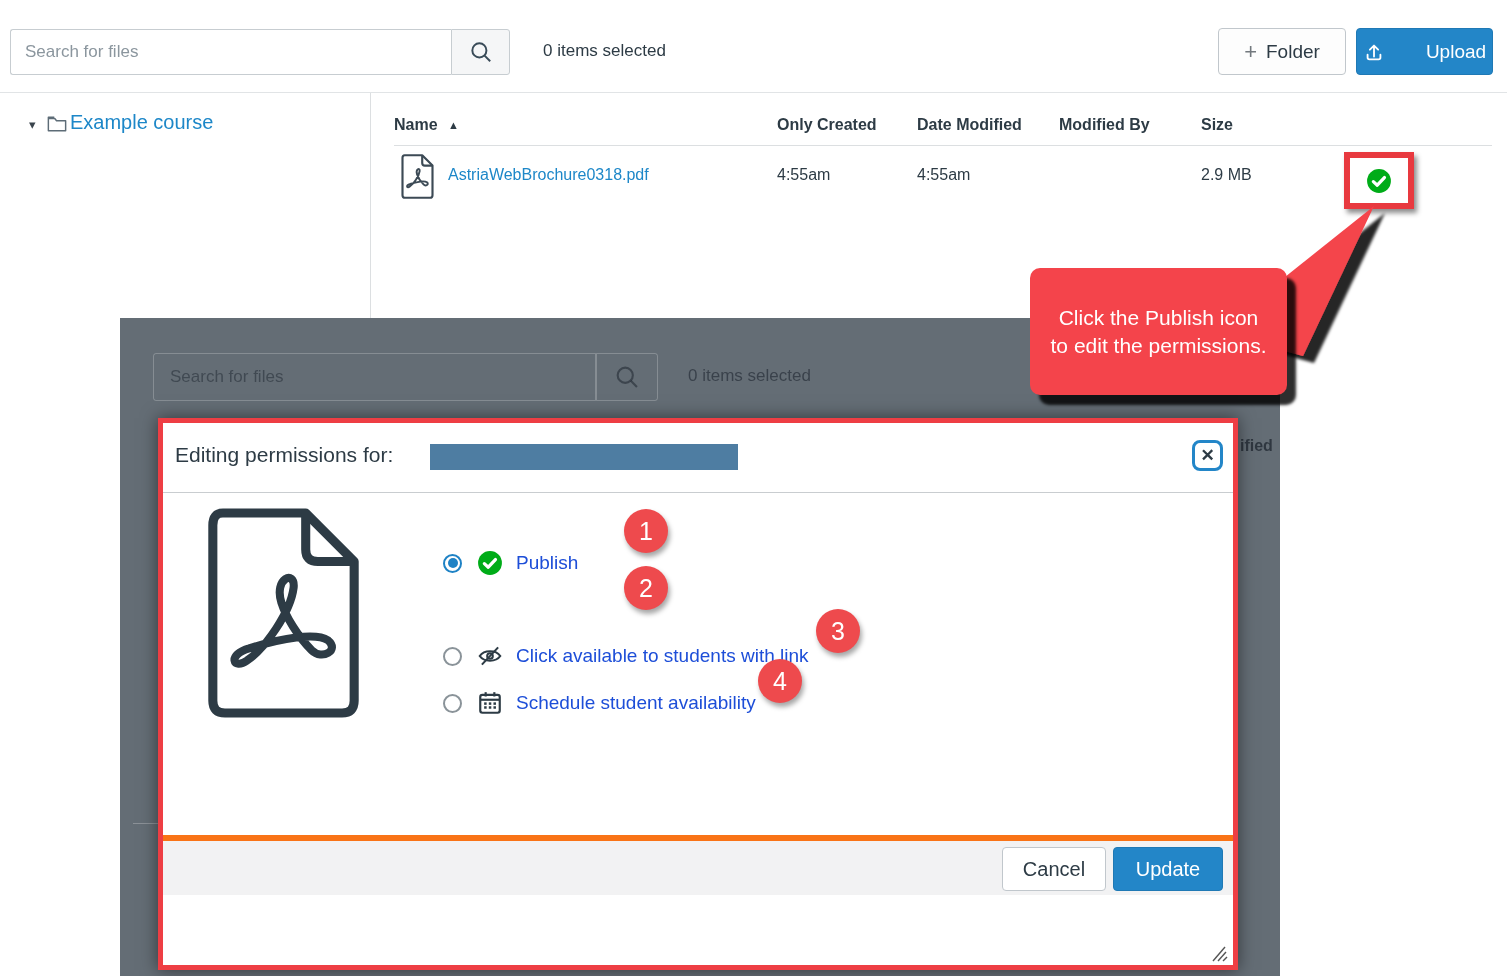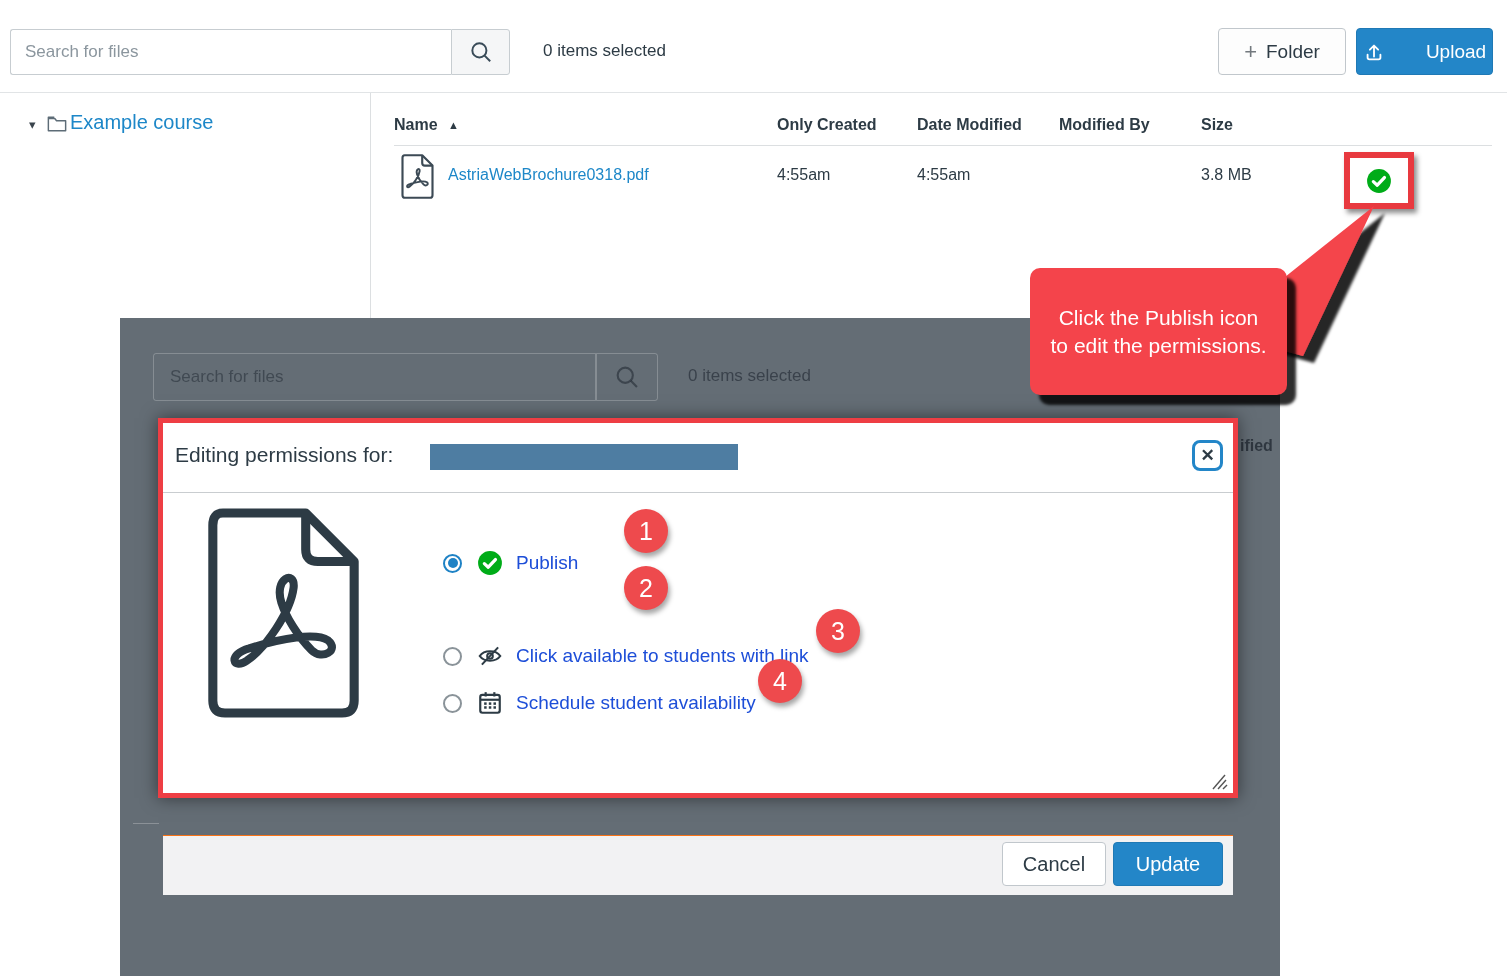--- a/index.html
+++ b/index.html
@@ -59,21 +59,21 @@
   .dim-search-btn { position:absolute; left:476px; top:35px; width:62px; height:48px;
     border:1px solid rgba(255,255,255,.22); border-radius:0 3px 3px 0;
     display:flex; align-items:center; justify-content:center; }
   .dim-items { position:absolute; left:568px; top:48px; font-size:17px; color:rgba(22,30,40,.55); }
   .dim-frag { position:absolute; left:1120px; top:119px; font-size:16px; font-weight:700;
     color:rgba(15,23,32,.62); }
   .dim-line { position:absolute; left:13px; top:505px; width:26px; height:1px;
     background:rgba(255,255,255,.25); }
 
   
-  .modal { position:absolute; left:158px; top:418px; width:1080px; height:380px;
+  .modal { position:absolute; left:158px; top:418px; width:1080px; height:552px;
     border:5px solid #ee3e44; background:#fff; z-index:20;
     box-shadow:0 0 16px rgba(0,0,0,.5); }
   .modal-title { position:absolute; left:12px; top:20px; font-size:21px; color:#2D3B45; }
   .redaction { position:absolute; left:267px; top:21px; width:308px; height:26px; background:#4e7da2; }
   .modal-close { position:absolute; left:1029px; top:17px; width:31px; height:31px;
     background:#fff; border:3px solid #2386c8; border-radius:8px; cursor:pointer;
     display:flex; align-items:center; justify-content:center;
     font-size:17px; font-weight:700; color:#2D3B45; line-height:1; }
   .modal-hdiv { position:absolute; left:0; top:69px; width:1070px; height:1px; background:#c9cdd0; }
   .big-pdf { position:absolute; left:39px; top:84px; width:163px; height:212px; }
@@ -84,21 +84,21 @@
   .radio.selected { border-color:#1e82c5; }
   .radio.selected::after { content:""; position:absolute; inset:2.5px; border-radius:50%; background:#1e82c5; }
   .opt-icon { width:26px; height:26px; margin-left:15px; flex:0 0 auto; display:flex; align-items:center; }
   .opt-label { margin-left:13px; font-size:19px; color:#1d4ed8; white-space:nowrap; }
 
   .badge { position:absolute; width:44px; height:44px; border-radius:50%; background:#ee4a4d;
     color:#fff; font-size:25px; display:flex; align-items:center; justify-content:center;
     box-shadow:2px 4px 5px rgba(0,0,0,.35); z-index:5; }
 
   .modal-footer { position:absolute; left:0; top:412px; width:1070px; height:60px;
-    background:#f2f2f3; border-top:1px solid #f97316;padding-left:20px; }
+    background:#f2f2f3; border-top:6px solid #f97316;padding-left:20px; }
   .btn-cancel { position:absolute; left:839px; top:6px; width:104px; height:44px;
     background:#fff; border:1px solid #c1c7cc; color:#2D3B45; font-size:20px; }
   .btn-update { position:absolute; left:950px; top:6px; width:110px; height:44px;
     background:#2386c8; border:1px solid #1f79b5; color:#fff; font-size:20px; }
   .resize-handle { position:absolute; right:4px; bottom:2px; cursor:nwse-resize; }
 </style>
 </head>
 <body>
 
 <div id="stage">
@@ -144,21 +144,21 @@
 
   <div>
     <svg style="position:absolute; left:400px; top:154px;" width="35" height="45" viewBox="0 0 160 210">
       <path d="M20 6 H102 L150 54 V192 Q150 204 138 204 H22 Q10 204 10 192 V18 Q10 6 20 6 Z" fill="#fff" stroke="#3c4a55" stroke-width="10" stroke-linejoin="round"></path>
       <path d="M102 6 V42 Q102 54 114 54 H150" fill="none" stroke="#3c4a55" stroke-width="10"></path>
       <path d="M78 95 C70 70 92 62 90 80 C87 104 62 140 44 152 C30 162 24 146 46 140 C78 130 112 124 124 132 C136 142 118 152 108 142 C94 128 82 108 78 95" fill="none" stroke="#3c4a55" stroke-width="9" stroke-linecap="round"></path>
     </svg>
     <a class="cell file-link" style="left:448px;">AstriaWebBrochure0318.pdf</a>
     <div class="cell" style="left:777px;">4:55am</div>
     <div class="cell" style="left:917px;">4:55am</div>
-    <div class="cell" style="left:1201px;">3.8 MB</div>
+    <div class="cell" style="left:1201px;">2.9 MB</div>
   </div>
 
   <div class="red-box">
     <svg class="pub-circle" viewBox="0 0 24 24">
       <circle cx="12" cy="12" r="11" fill="#00ac18"></circle>
       <path d="M6.8 12.6 L10.4 15.9 L17 8.8" fill="none" stroke="#fff" stroke-width="3" stroke-linecap="round" stroke-linejoin="round"></path>
     </svg>
   </div>
 
   <svg class="arrow-svg" viewBox="0 0 240 175">

